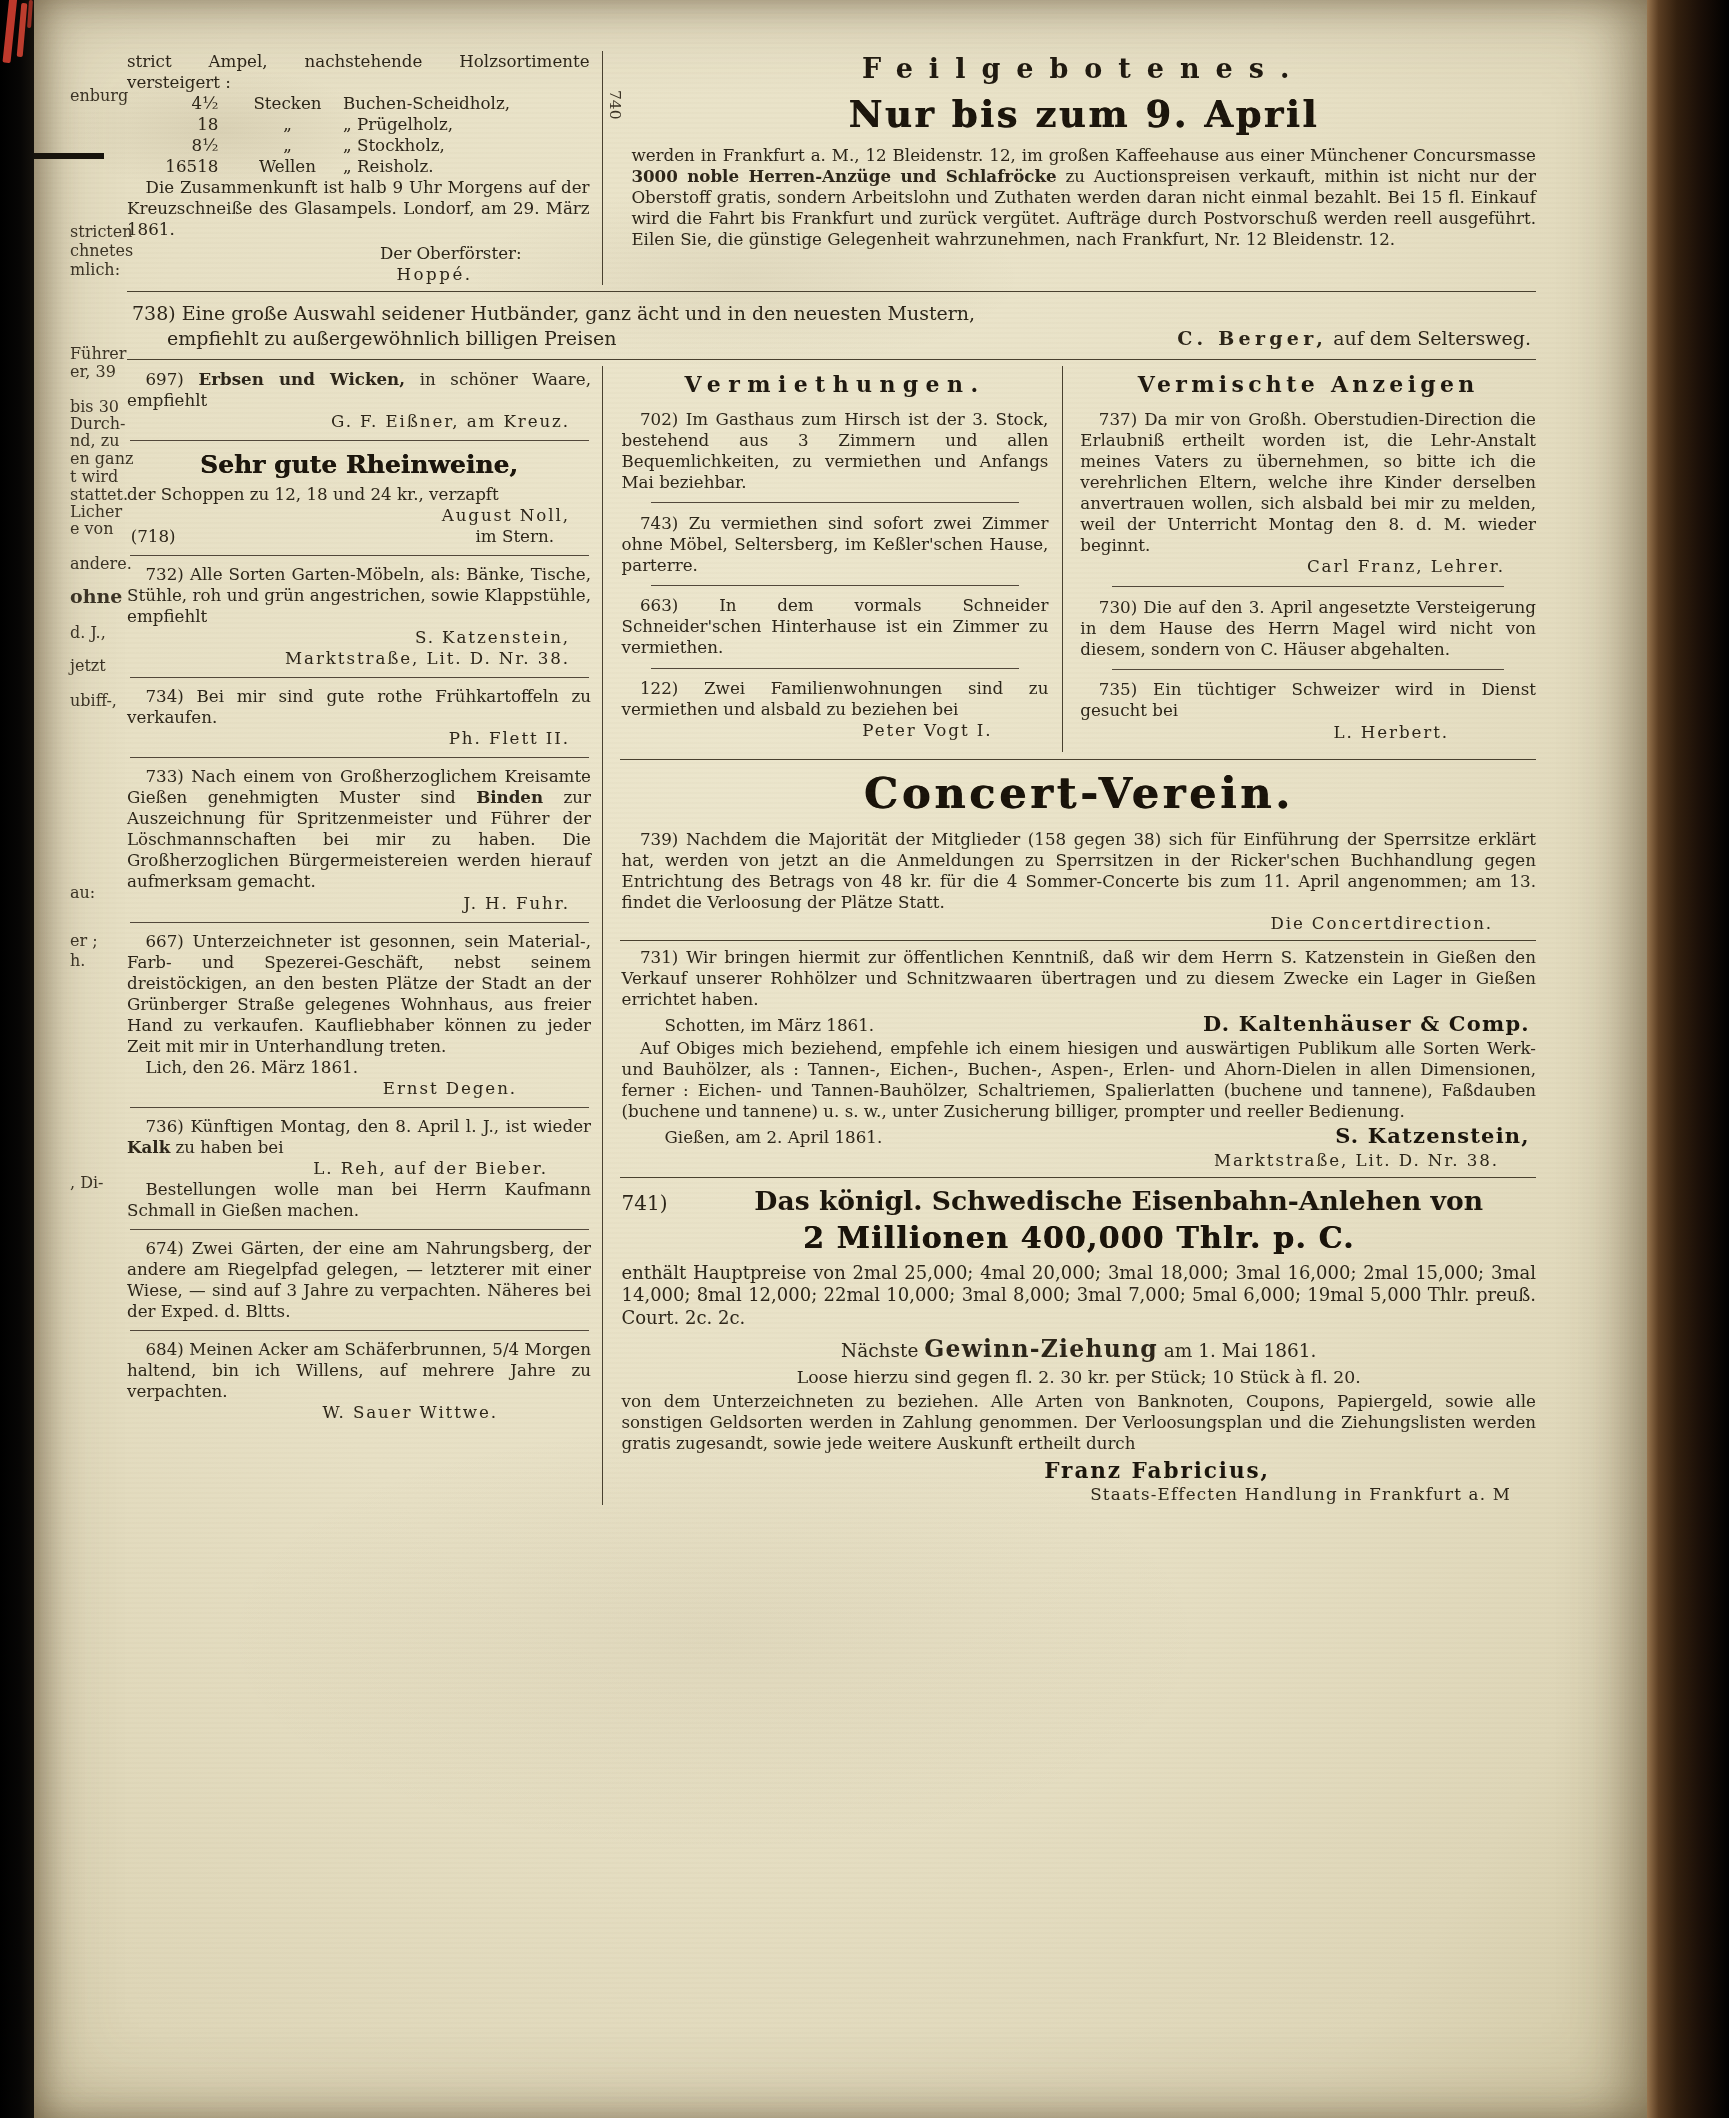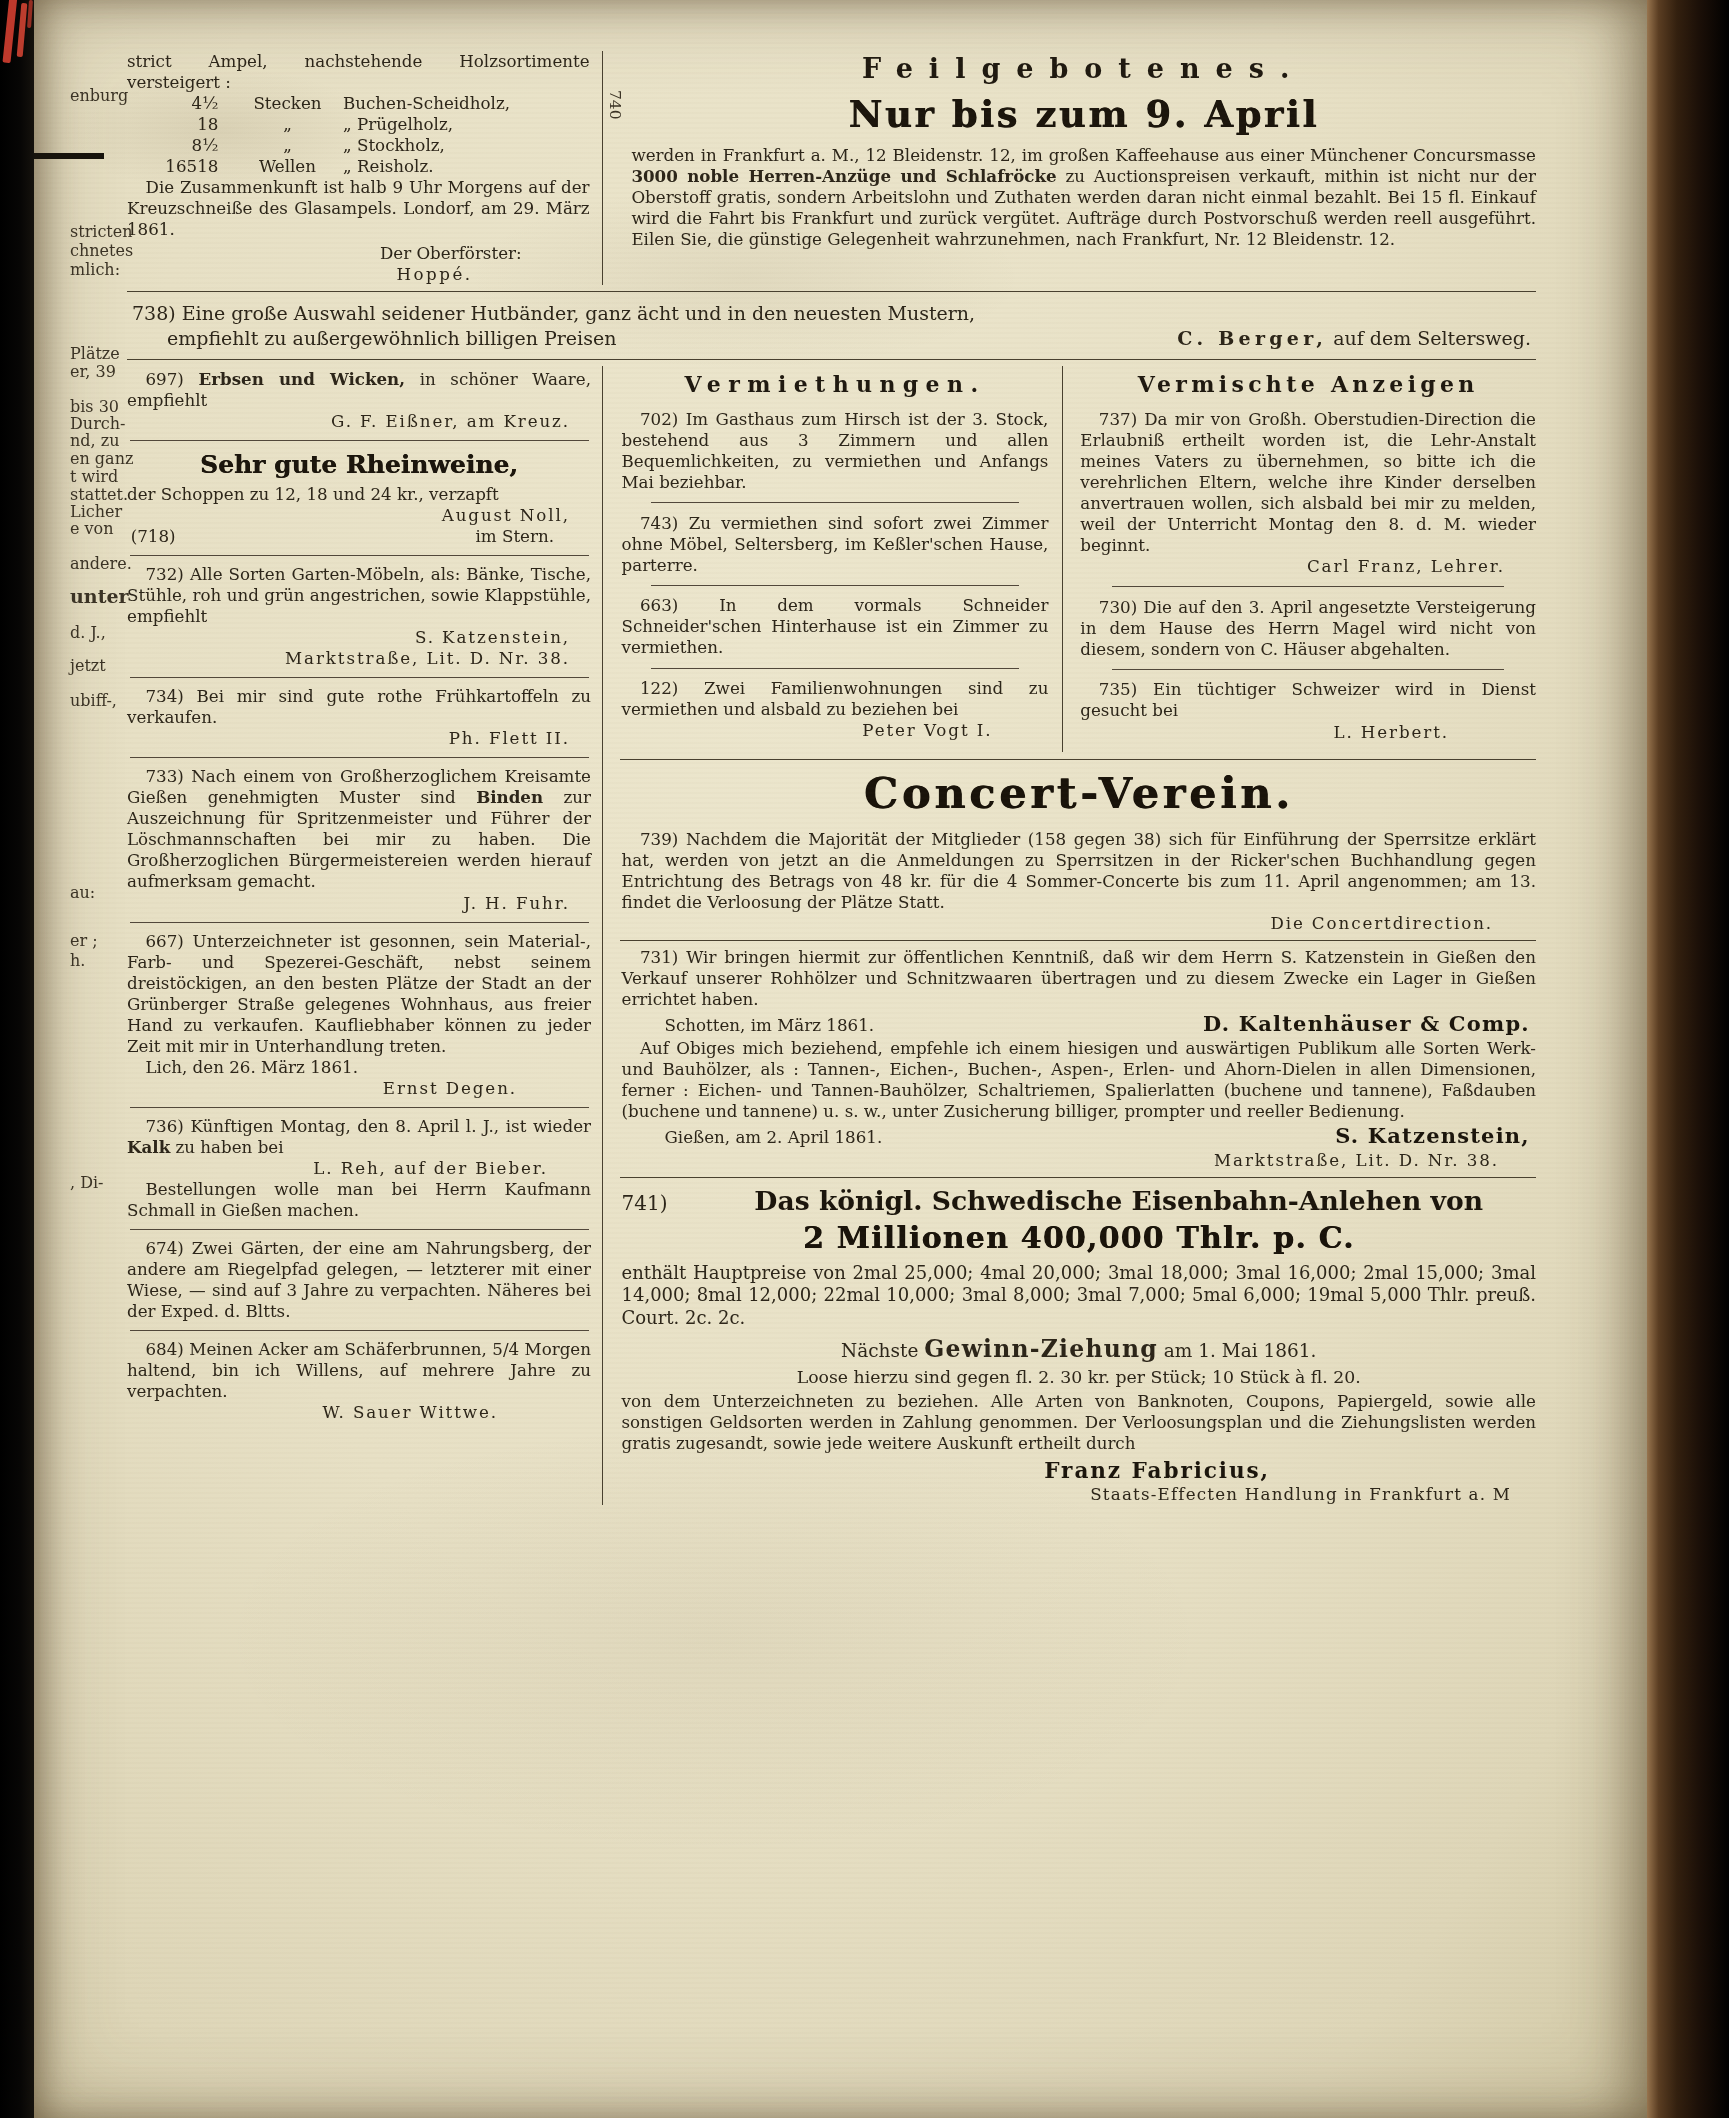--- a/index.html
+++ b/index.html
@@ -112,32 +112,32 @@
 
 <div class="paper">
   <div class="stain s1"></div>
   <div class="stain s2"></div>
   <div class="stain s3"></div>
 
   <span class="frag" style="top:86px">enburg</span>
   <span class="frag" style="top:222px">stricten</span>
   <span class="frag" style="top:241px">chnetes</span>
   <span class="frag" style="top:260px">mlich:</span>
-  <span class="frag" style="top:344px">Plätze</span>
+  <span class="frag" style="top:344px">Führer</span>
   <span class="frag" style="top:362px">er, 39</span>
   <span class="frag" style="top:397px">bis 30</span>
   <span class="frag" style="top:414px">Durch-</span>
   <span class="frag" style="top:431px">nd, zu</span>
   <span class="frag" style="top:449px">en ganz</span>
   <span class="frag" style="top:467px">t wird</span>
   <span class="frag" style="top:485px">stattet.</span>
   <span class="frag" style="top:502px">Licher</span>
   <span class="frag" style="top:519px">e von</span>
   <span class="frag" style="top:554px">andere.</span>
-  <span class="frag frag-big" style="top:585px">unter</span>
+  <span class="frag frag-big" style="top:585px">ohne</span>
   <span class="frag" style="top:623px">d. J.,</span>
   <span class="frag" style="top:656px">jetzt</span>
   <span class="frag" style="top:691px">ubiff-,</span>
   <span class="frag" style="top:883px">au:</span>
   <span class="frag" style="top:931px">er ;</span>
   <span class="frag" style="top:951px">h.</span>
   <span class="frag" style="top:1173px">, Di-</span>
 
   <div class="content">
 

